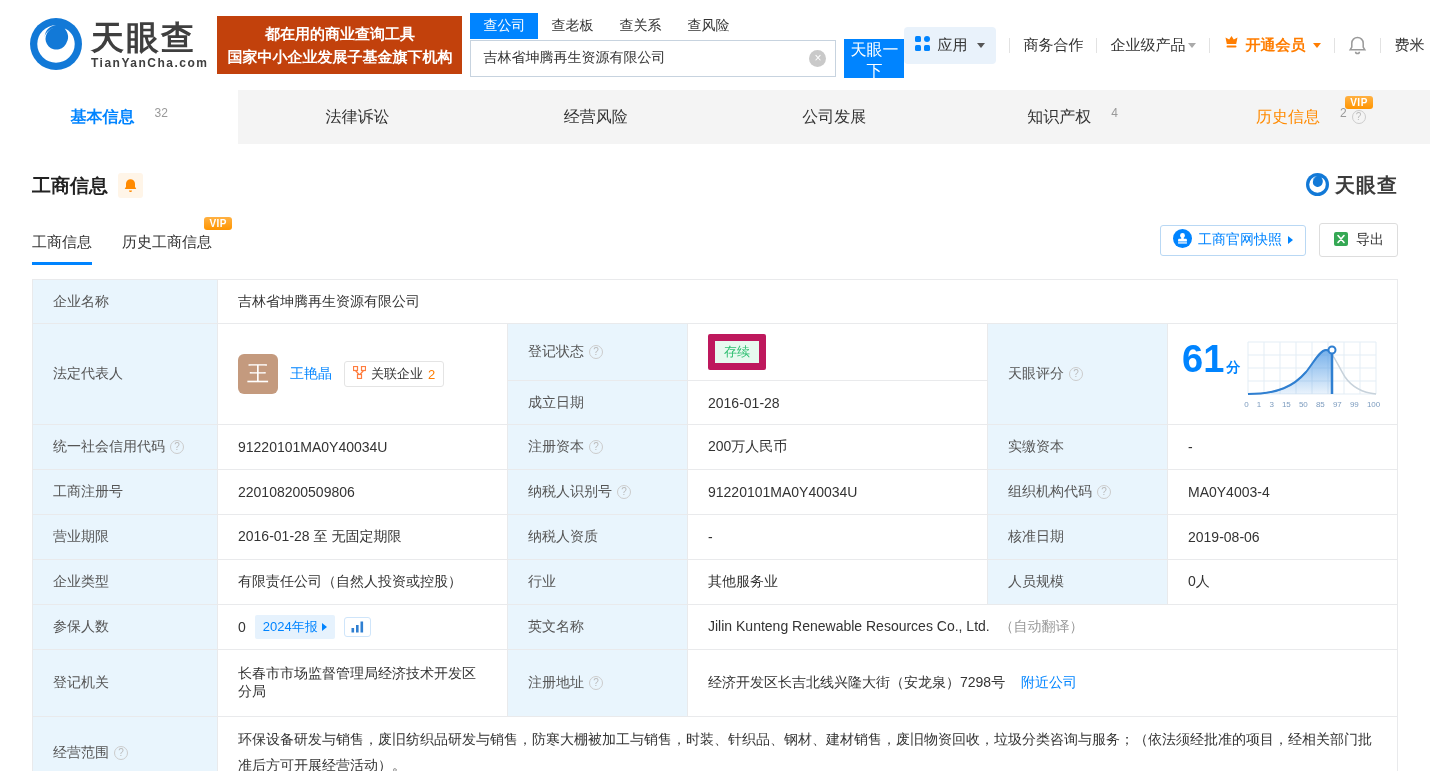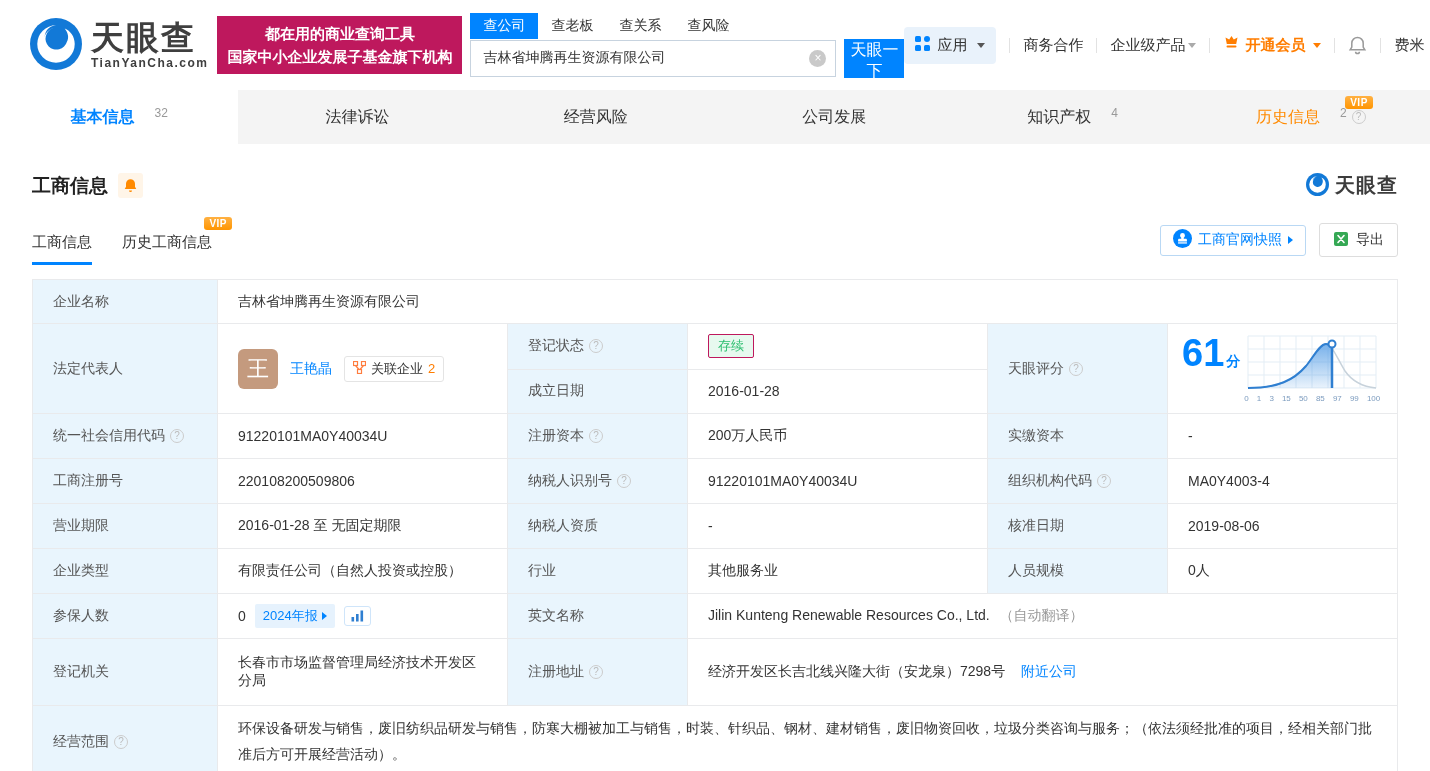--- a/index.html
+++ b/index.html
@@ -8,21 +8,21 @@
     background: #fff; color: #333;
     font-family: "Liberation Sans", "DejaVu Sans", sans-serif;
     font-size: 14px;
   }
   
   .header { height: 90px; display: flex; align-items: center; padding-left: 30px; }
   .logo { display: flex; align-items: center; gap: 9px; cursor: pointer; }
   .logo-text { display: flex; flex-direction: column; line-height: 1; }
   .brand-cn { font-size: 33px; font-weight: bold; color: #3f3f3f; letter-spacing: 2px; }
   .brand-en { font-size: 12px; font-weight: bold; color: #3f3f3f; letter-spacing: 1.5px; margin-top: 3px; }
-  .slogan { margin-left: 9px; background: #be185d; color: #fff; font-weight: bold;
+  .slogan { margin-left: 9px; background: #c2410c; color: #fff; font-weight: bold;
             font-size: 15px; line-height: 1.55; padding: 6px 10px; text-align: center; white-space: nowrap; }
   .search { margin-left: 8px; }
   .search-tabs { display: flex; align-items: center; font-size: 14px; }
   .search-tab { padding: 4px 13px; color: #333; cursor: pointer; }
   .search-tab.active { background: #0084ff; color: #fff; }
   .search-row { display: flex; align-items: center; }
   .input-wrap { position: relative; }
   .search-input { width: 366px; height: 37px; border: 1px solid #c7d3df; padding: 0 38px 0 12px;
                   font-size: 14px; color: #333; outline: none; font-family: inherit; }
   .clear-icon { position: absolute; right: 10px; top: 10px; width: 17px; height: 17px; border-radius: 50%;
@@ -81,21 +81,21 @@
              word-break: break-word; }
   .info td.lbl { background: #e9f5fd; color: #555; }
   .h44 { height: 44px; } .h45 { height: 45px; } .h67 { height: 67px; } .h69 { height: 69px; }
   .rep-cell { display: flex; align-items: center; gap: 12px; }
   .avatar { width: 40px; height: 40px; border-radius: 6px; background: #c49a7e; color: #fff; font-size: 22px;
             display: flex; align-items: center; justify-content: center; flex: none; }
   .rep-name { color: #0084ff; cursor: pointer; }
   .related-box { display: inline-flex; align-items: center; gap: 5px; border: 1px solid #e4e4e4; border-radius: 3px;
                  padding: 3px 8px; cursor: pointer; font-size: 13px; }
   .related-count { color: #ff7d00; }
-  .tag-green { display: inline-block; background: #e7f9ef; border: 1px solid #be185d; color: #2fbf71;
+  .tag-green { display: inline-block; background: #e7f9ef; border: 7px solid #be185d; color: #2fbf71;
                font-size: 13px; padding: 2px 9px; border-radius: 2px; }
   .insured-cell { display: flex; align-items: center; gap: 9px; }
   .report-tag { display: inline-flex; align-items: center; gap: 4px; background: #e6f2fd; color: #0084ff;
                 font-size: 13px; padding: 3px 8px; border-radius: 2px; cursor: pointer; }
   .report-tag .arrow-r { border-left-color: #0084ff; }
   .chart-btn { border: 1px solid #cfe5fa; border-radius: 3px; padding: 3px 6px; display: inline-flex;
                align-items: center; cursor: pointer; background: #fff; }
   .note { color: #999; margin-left: 6px; }
   .nearby { color: #0084ff; margin-left: 12px; cursor: pointer; }
   .score-cell { display: flex; align-items: flex-start; gap: 4px; padding: 4px 0; }

